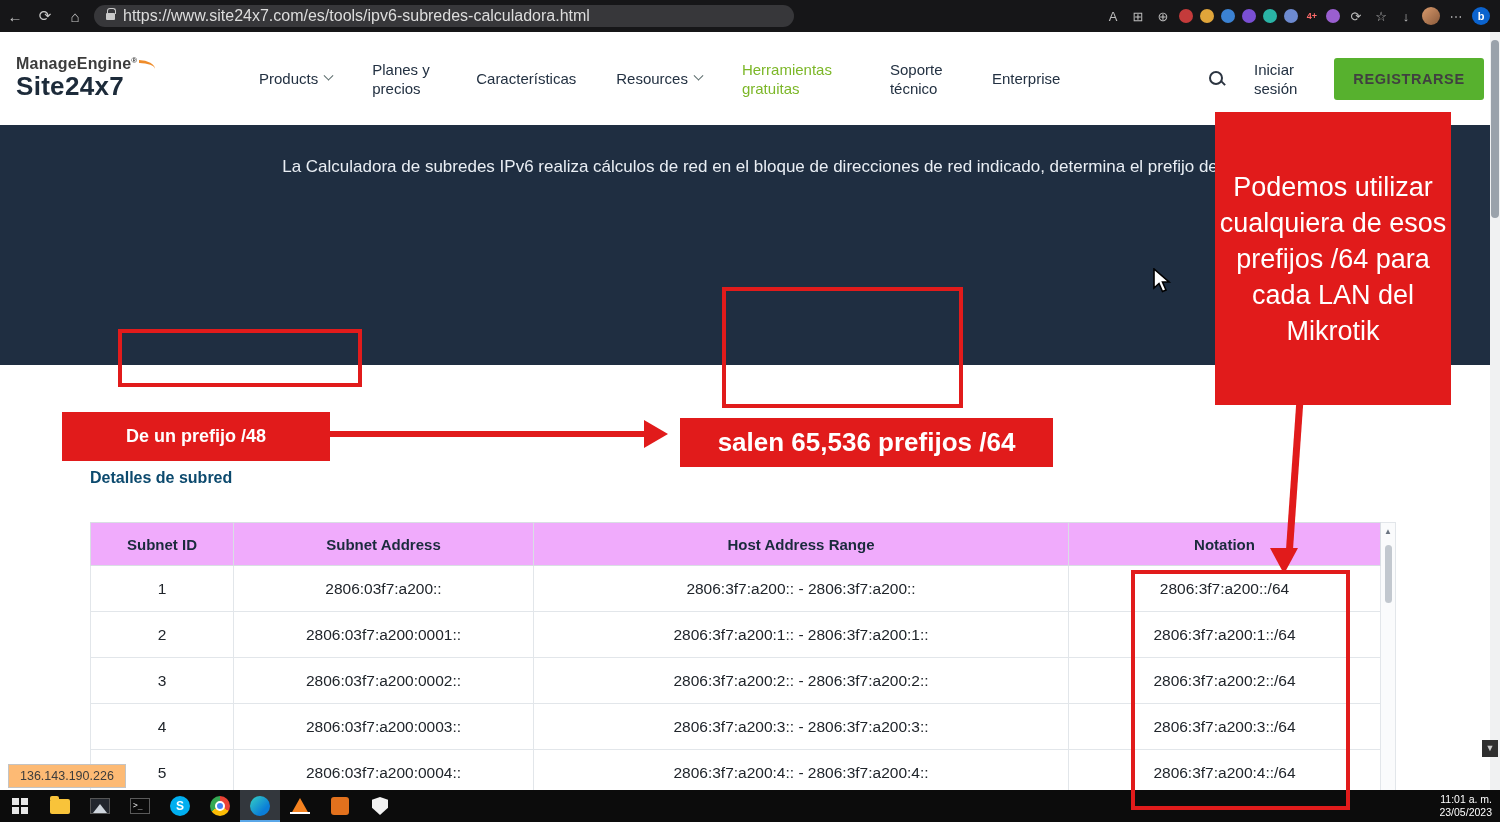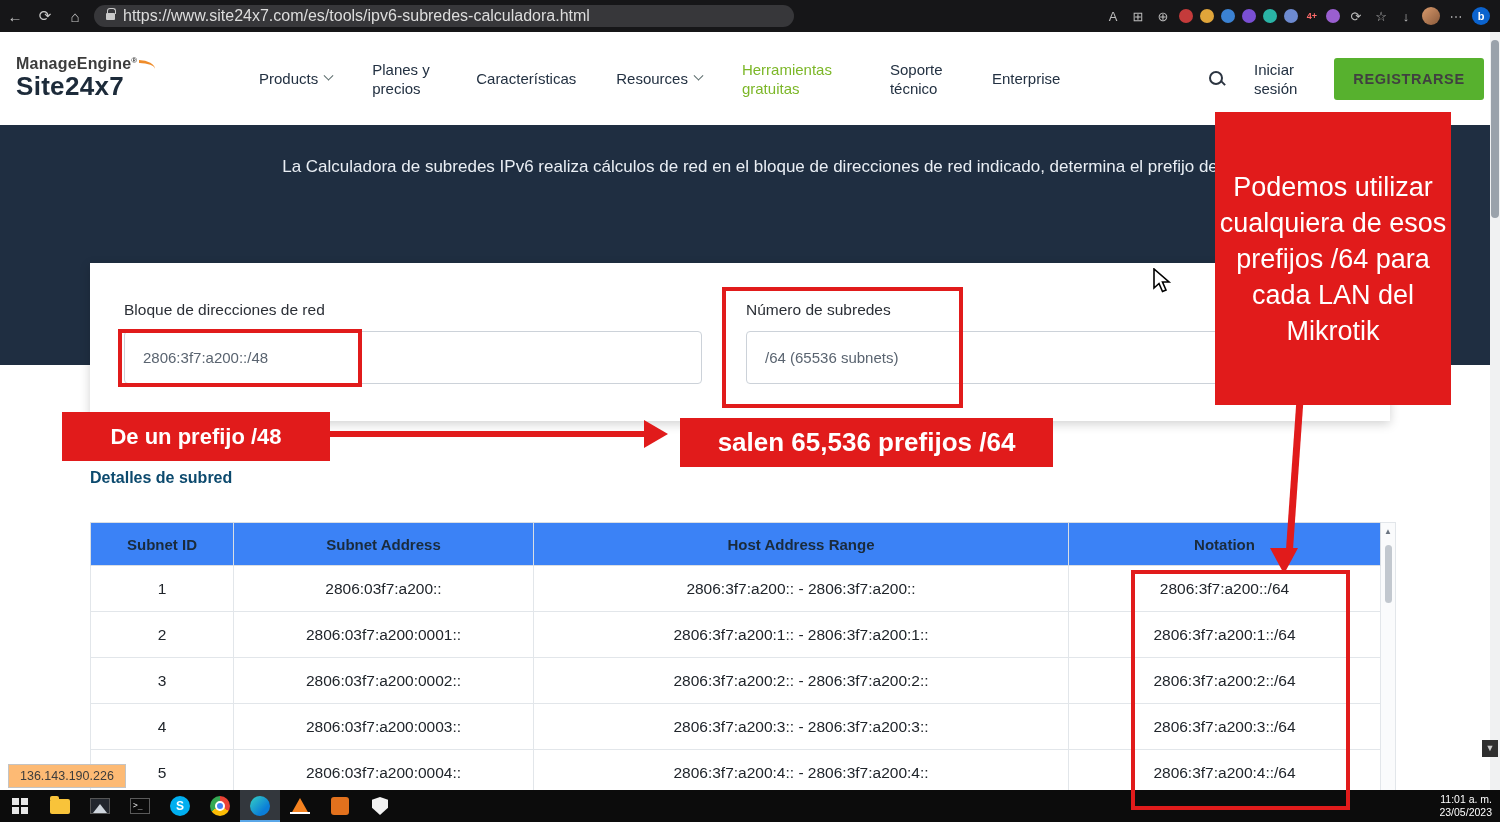--- a/index.html
+++ b/index.html
@@ -52,41 +52,41 @@
   .field-label { position:absolute; top:38px; font-size:15.5px; color:#2b2f36; }
   .lab1 { left:34px; } .lab2 { left:656px; }
   .field-input { position:absolute; top:68px; height:53px; border:1px solid #ccd2d9; border-radius:4px; padding:0 18px; font-size:15px; color:#5a6470; background:#fff; font-family:"Liberation Sans",sans-serif; }
   .inp1 { left:34px; width:578px; }
   .inp2 { left:656px; width:560px; }
 
   
   .section-title { position:absolute; left:90px; top:437px; font-size:16px; font-weight:800; color:#0c4a6e; }
   .table-wrap { position:absolute; left:90px; top:490px; width:1306px; display:flex; }
   table { border-collapse:collapse; table-layout:fixed; width:1290px; }
-  th { background:#3b82f6; font-size:15px; font-weight:bold; color:#1a2b3c; height:43px; border:1px solid #d9dee4; }
+  th { background:#f0abfc; font-size:15px; font-weight:bold; color:#1a2b3c; height:43px; border:1px solid #d9dee4; }
   td { font-size:15.5px; color:#20252b; height:46px; text-align:center; border:1px solid #e2e6ea; background:#fff; }
   .tbl-sb { width:16px; background:#fafbfc; border:1px solid #e2e6ea; border-left:none; position:relative; }
   .tbl-sb-up { position:absolute; top:4px; left:0; width:100%; text-align:center; font-size:8px; color:#6a7480; }
   .tbl-sb-thumb { position:absolute; top:22px; left:4px; width:7px; height:58px; background:#c2c8cf; border-radius:4px; }
 
   
   .page-sb { position:absolute; top:32px; right:0; width:10px; height:758px; background:#f0f1f2; z-index:28; }
   .page-sb-thumb { position:absolute; top:8px; left:1px; width:8px; height:178px; background:#9aa2ab; border-radius:4px; }
   .sb-down { position:absolute; right:2px; top:740px; width:16px; height:17px; background:#2f2f2f; color:#c9c9c9; font-size:9px; text-align:center; line-height:17px; z-index:29; }
 
   
   .status-bubble { position:absolute; left:8px; top:764px; background:#fdba74; border:1px solid #c4c4c4; padding:4px 11px; font-size:12.5px; color:#3c3c3c; z-index:46; }
 
   
   .rect-red { position:absolute; border:4px solid #e11b1b; z-index:40; }
   .r-inp1 { left:118px; top:329px; width:244px; height:58px; }
   .r-inp2 { left:722px; top:287px; width:241px; height:121px; }
   .r-notation { left:1131px; top:570px; width:219px; height:240px; z-index:60; }
   .note { position:absolute; background:#e11b1b; color:#fff; z-index:41; display:flex; align-items:center; justify-content:center; text-align:center; }
-  .note-left { left:62px; top:412px; width:268px; height:49px; font-size:22px; font-weight:600; }
+  .note-left { left:62px; top:412px; width:268px; height:49px; font-size:18px; font-weight:600; }
   .note-center { left:680px; top:418px; width:373px; height:49px; font-size:26px; font-weight:700; }
   .note-right { left:1215px; top:112px; width:236px; height:293px; font-size:27px; font-weight:500; line-height:36px; padding:6px 4px; }
   .arrow-h-shaft { position:absolute; left:330px; top:431px; width:316px; height:6px; background:#e11b1b; z-index:41; }
   .arrow-h-head { position:absolute; left:644px; top:420px; width:0; height:0; border-left:24px solid #e11b1b; border-top:14px solid transparent; border-bottom:14px solid transparent; z-index:41; }
   .arrow-v-shaft { position:absolute; left:1291px; top:404px; width:7px; height:148px; background:#e11b1b; transform:rotate(4deg); z-index:41; }
   .arrow-v-head { position:absolute; left:1270px; top:548px; width:0; height:0; border-top:26px solid #e11b1b; border-left:14px solid transparent; border-right:14px solid transparent; z-index:41; }
 
   
   .cursor { position:absolute; left:1152px; top:268px; z-index:80; }
 
@@ -181,26 +181,20 @@
         <span class="search-ico"></span>
         <span class="signin">Iniciar sesión</span>
         <button class="register-btn">REGISTRARSE</button>
       </div>
     </div>
 
     <div class="hero">
       <p>La Calculadora de subredes IPv6 realiza cálculos de red en el bloque de direcciones de red indicado, determina el prefijo de</p>
     </div>
 
-    <div class="card">
-      <div class="field-label lab1">Bloque de direcciones de red</div>
-      <input class="field-input inp1" readonly="" value="2806:3f7:a200::/48" style="">
-      <div class="field-label lab2">Número de subredes</div>
-      <input class="field-input inp2" readonly="" value="/64 (65536 subnets)" style="">
-    </div>
 
     <div class="section-title">Detalles de subred</div>
 
     <div class="table-wrap">
       <table>
         <colgroup>
             <col style="width:143px">
             <col style="width:300px">
             <col style="width:535px">
             <col style="width:312px">

